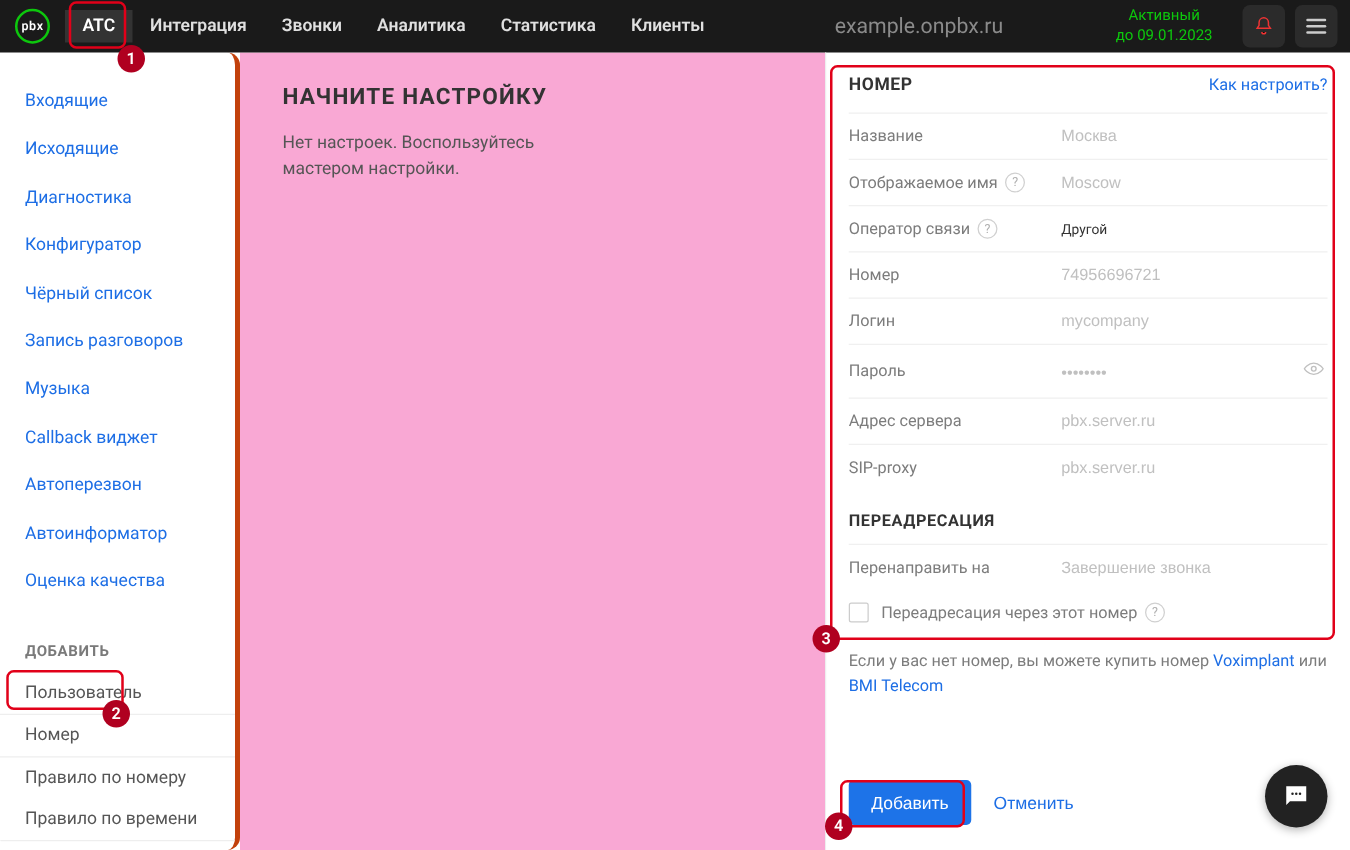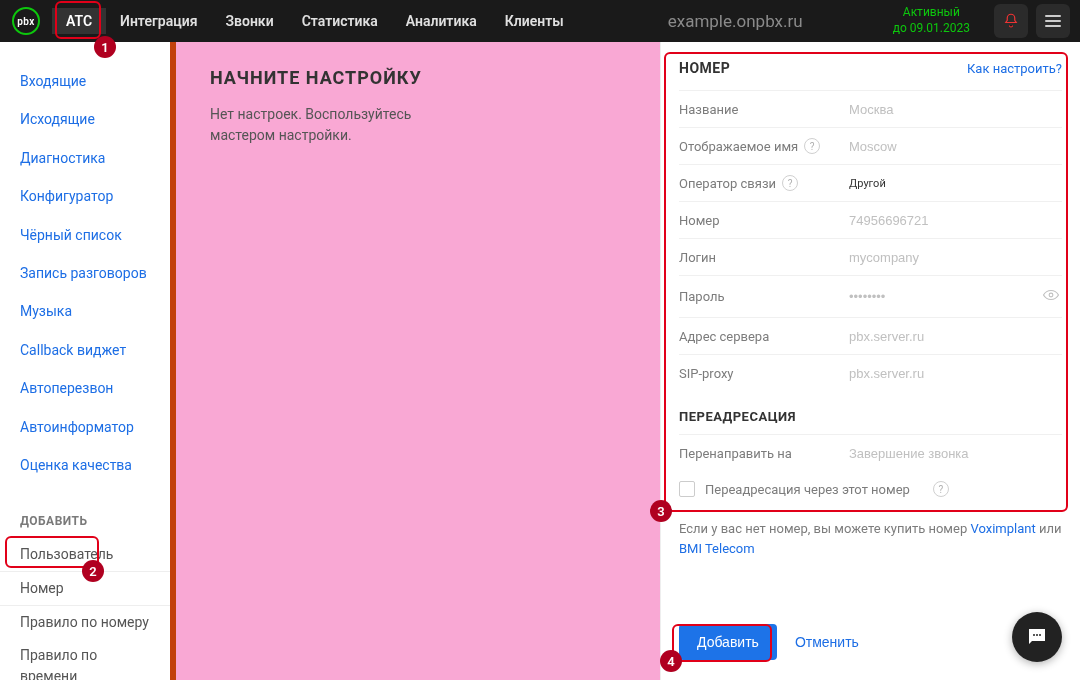--- a/index.html
+++ b/index.html
@@ -18,21 +18,21 @@
   .nav-iconbtn { width:34px; height:34px; border-radius:6px; background:#2b2b2b; margin-left:8px; display:flex; align-items:center; justify-content:center; cursor:pointer; }
   .nav-bell svg { width:18px; height:18px; }
   .nav-burger { flex-direction:column; gap:3px; }
   .nav-burger span { display:block; width:16px; height:2px; background:#ccc; border-radius:1px; }
   
   
   .step-badge { position:absolute; width:22px; height:22px; border-radius:50%; background:#b00020; color:#fff; font-size:13px; font-weight:600; display:flex; align-items:center; justify-content:center; z-index:20; }
   
   
   .main { display:flex; height:calc(680px - 42px); }
-  .sidebar { width:176px; border-right:6px solid #c2410c; padding-top:20px; overflow-y:auto; }
+  .sidebar { width:192px; border-right:4px solid #c2410c; padding-top:20px; overflow-y:auto;border-radius:10px; }
   .side-sec { padding:0; }
   .side-title { padding:0 20px 10px; color:#7a7a7a; font-size:12px; font-weight:700; letter-spacing:0.5px; }
   .side-link { padding:8px 20px; color:#1d6ee5; font-size:14px; cursor:pointer; line-height:1.6; }
   .side-add { padding:6px 20px; color:#555; font-size:14px; cursor:pointer; border-bottom:1px solid #eee; line-height:1.5; }
   .side-add.highlight { position:relative; }
   .side-divider { height:30px; }
   
   .content { flex:1; padding:25px 34px; background:#f9a8d4; }
   .content h2 { font-size:18px; font-weight:700; letter-spacing:1px; color:#333; margin-bottom:16px; }
   .content p { color:#555; font-size:14px; line-height:1.5; margin-bottom:18px; max-width:260px; }
@@ -48,21 +48,21 @@
   .form-label { width:170px; color:#7c7c7c; font-size:13px; display:flex; align-items:center; gap:6px; }
   .form-value { flex:1; }
   .form-value input, .form-value select { border:none; outline:none; width:100%; font-size:13px; color:#333; background:transparent; }
   .form-value input::placeholder { color:#c0c0c0; }
   .form-value.text { color:#333; font-size:11px; }
   .help-ic { width:16px; height:16px; border:1px solid #d0d0d0; border-radius:50%; color:#b0b0b0; font-size:10px; display:flex; align-items:center; justify-content:center; cursor:pointer; }
   .eye-ic { width:20px; color:#c0c0c0; cursor:pointer; }
   .section-h { font-size:13px; font-weight:700; color:#333; letter-spacing:0.5px; padding:18px 0 10px; }
   .check-row { display:flex; align-items:center; gap:10px; padding:10px 0; }
   .check-box { width:16px; height:16px; border:1px solid #ccc; border-radius:2px; cursor:pointer; }
-  .check-label { color:#7c7c7c; font-size:13px; display:flex; align-items:center; gap:23px; }
+  .check-label { color:#7c7c7c; font-size:13px; display:flex; align-items:center; gap:6px; }
   .hint { color:#7c7c7c; font-size:13px; line-height:1.5; padding-top:12px; }
   .hint a { color:#1d6ee5; text-decoration:none; cursor:pointer; }
   
   .rpanel-foot { position:absolute; bottom:0; left:0; right:0; padding:16px 18px 20px; background:#fff; display:flex; align-items:center; gap:18px; }
   .btn-add { background:#1d73e8; color:#fff; border:none; border-radius:4px; padding:10px 18px; font-size:14px; font-weight:500; cursor:pointer; }
   .btn-cancel { background:none; border:none; color:#1d6ee5; font-size:14px; cursor:pointer; }
   
   
   .anno { position:absolute; border:2px solid #e10019; border-radius:6px; pointer-events:none; z-index:15; }
   
@@ -76,22 +76,22 @@
 <div class="topnav">
   <div class="logo-wrap">
     <div class="logo-circle">
         <span class="logo-text">pbx</span>
       </div>
   </div>
   <div class="nav-tabs">
     <div class="nav-tab active">АТС</div>
     <div class="nav-tab">Интеграция</div>
     <div class="nav-tab">Звонки</div>
+    <div class="nav-tab">Аналитика</div>
     <div class="nav-tab">Статистика</div>
-    <div class="nav-tab">Аналитика</div>
     <div class="nav-tab">Клиенты</div>
   </div>
   <div class="nav-domain">example.onpbx.ru</div>
   <div class="nav-status">
     <div>Активный</div>
     <div>до 09.01.2023</div>
   </div>
   <div class="nav-iconbtn nav-bell">
     <svg viewBox="0 0 24 24">
         <path fill="none" stroke="#e33" stroke-width="1.6" d="M12 3a5 5 0 0 0-5 5v3l-2 3h14l-2-3V8a5 5 0 0 0-5-5z"></path>

